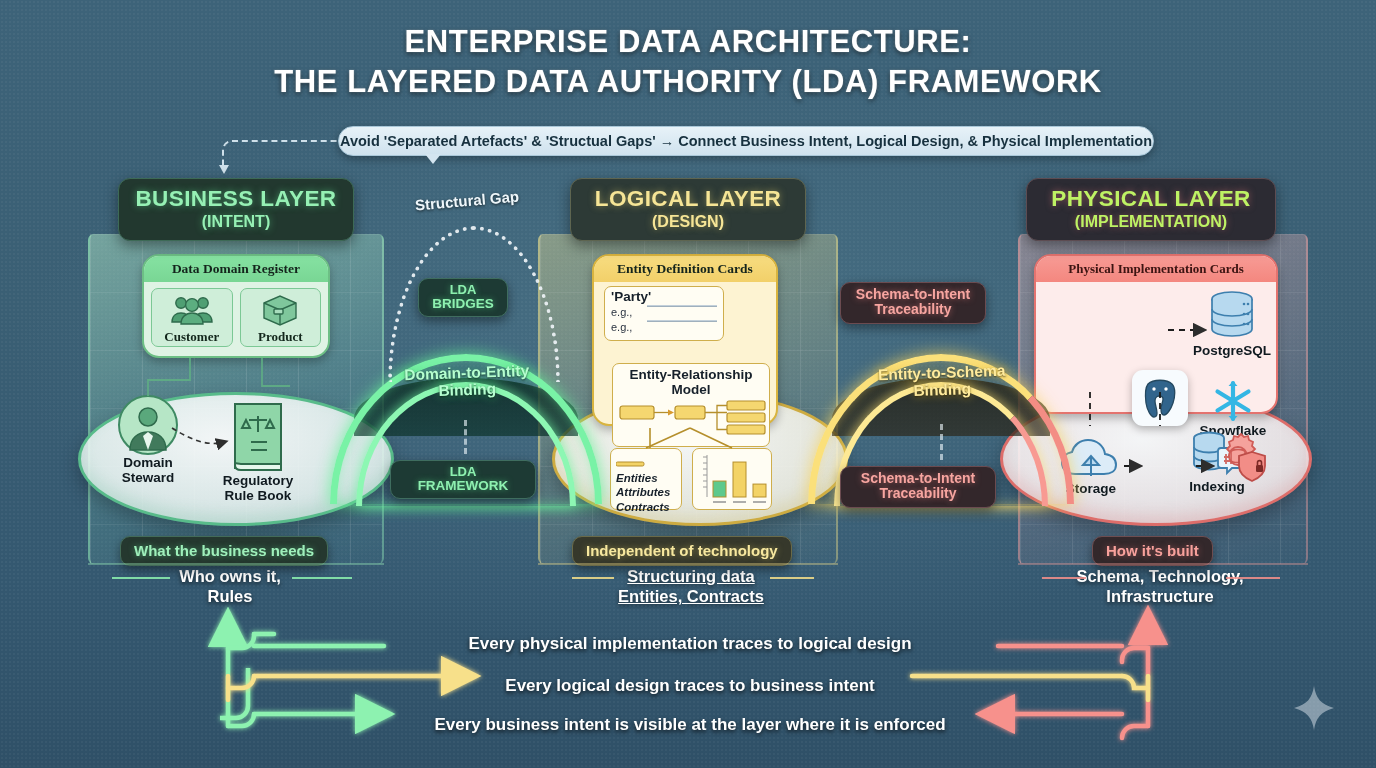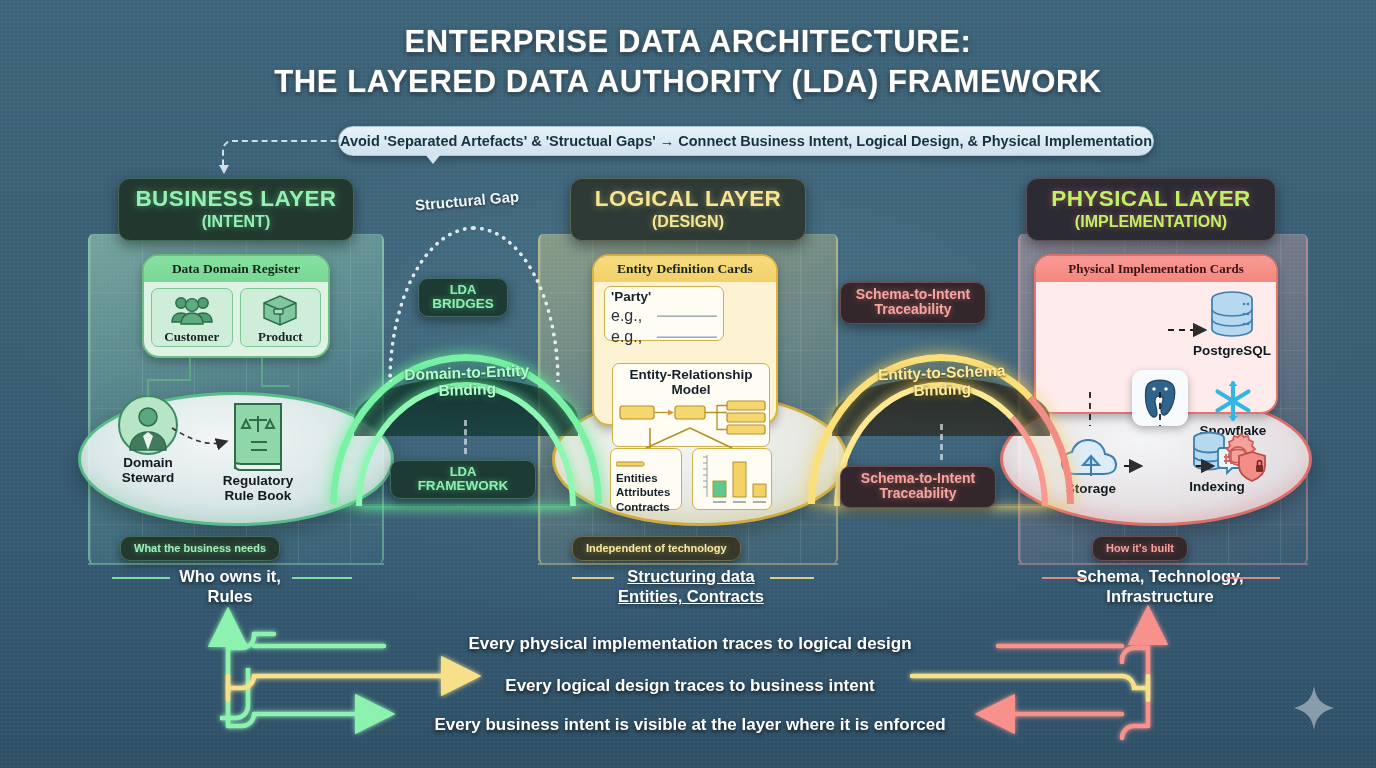--- a/index.html
+++ b/index.html
@@ -113,25 +113,25 @@
         display:flex;flex-direction:column;align-items:center;justify-content:flex-end;
         padding:3px 0 2px;}
   .mini .ml{font-size:13px;font-weight:bold;color:#13271c;line-height:1.1;}
 
   
   #edc{left:592px;top:254px;width:186px;height:172px;background:#fdf3d2;border:2px solid #d9b43f;}
   #edc .cb-title{background:linear-gradient(180deg,#f7dc80,#f2d069);}
   .subcard{background:#fffdf3;border:1.5px solid #cfae4c;border-radius:7px;}
   #party{position:absolute;left:604px;top:286px;width:120px;height:55px;padding:3px 6px;z-index:7;}
   #party .pl{font-size:13.5px;font-weight:bold;color:#16202a;line-height:1.1;}
-  .eg{display:flex;align-items:center;gap:15px;font-size:16px;color:#2a3340;line-height:1.35;}
+  .eg{display:flex;align-items:flex-start;gap:15px;font-size:11px;color:#2a3340;line-height:1.35;}
   .eg i{display:block;height:2px;background:#9fb0bd;flex:1;border-top:1px solid #c3d0da;}
   #erm{position:absolute;left:612px;top:344px;width:158px;height:84px;z-index:7;padding:4px;margin-top:19px;}
   #erm .el{font-size:13.5px;font-weight:bold;color:#16202a;text-align:center;line-height:1.08;}
-  #eac{position:absolute;left:610px;top:448px;width:72px;height:62px;z-index:7;padding:4px 5px;}
+  #eac{position:absolute;left:610px;top:448px;width:72px;height:62px;z-index:7;padding:4px 5px;font-style:italic;}
   #eac .al{font-size:11.5px;font-weight:bold;color:#16202a;line-height:1.25;}
   #chartcard{position:absolute;left:692px;top:448px;width:80px;height:62px;z-index:7;}
 
   
   #pic{left:1034px;top:254px;width:244px;height:160px;background:#fdeceb;border:2px solid #e4736f;}
   #pic .cb-title{background:linear-gradient(180deg,#f79b95,#f4877f);color:#3c1412;font-size:13px;}
   #dbstack{position:absolute;left:1046px;top:292px;width:118px;height:98px;z-index:7;}
   #dbstack .sheet{position:absolute;background:#fffafa;border:1.6px solid #d4605c;border-radius:7px;
                   width:98px;height:82px;}
   #dbstack .s1{left:0;top:0;}
@@ -209,21 +209,21 @@
   #gap-arc{position:absolute;left:388px;top:226px;width:172px;height:156px;z-index:10;}
   #gap-arc .ga{position:absolute;inset:0;border:4px dotted #eef3f7;border-bottom:none;
     border-radius:50% 50% 0 0 / 100% 100% 0 0;opacity:.92;}
 
   
   .vtick{position:absolute;width:0;border-left:3px dashed rgba(235,245,250,.62);z-index:10;}
 
   
   .tag{
     position:absolute;z-index:12;border-radius:10px;padding:5px 13px 6px;
-    font-size:11px;font-weight:bold;white-space:nowrap;
+    font-size:15px;font-weight:bold;white-space:nowrap;
     box-shadow:0 4px 10px rgba(0,0,0,.4);
     text-align:right;
   }
   #tag-bus{left:120px;top:536px;background:#25382f;border:1px solid #436b58;color:#9ff0bb;
     text-shadow:0 0 6px rgba(100,230,150,.55);}
   #tag-log{left:572px;top:536px;background:#36382b;border:1px solid #6a6a48;color:#f7e89f;
     text-shadow:0 0 6px rgba(235,215,110,.5);}
   #tag-phy{left:1092px;top:536px;background:#33282b;border:1px solid #6e4d50;color:#f8a19c;
     text-shadow:0 0 6px rgba(240,130,130,.5);}
 

